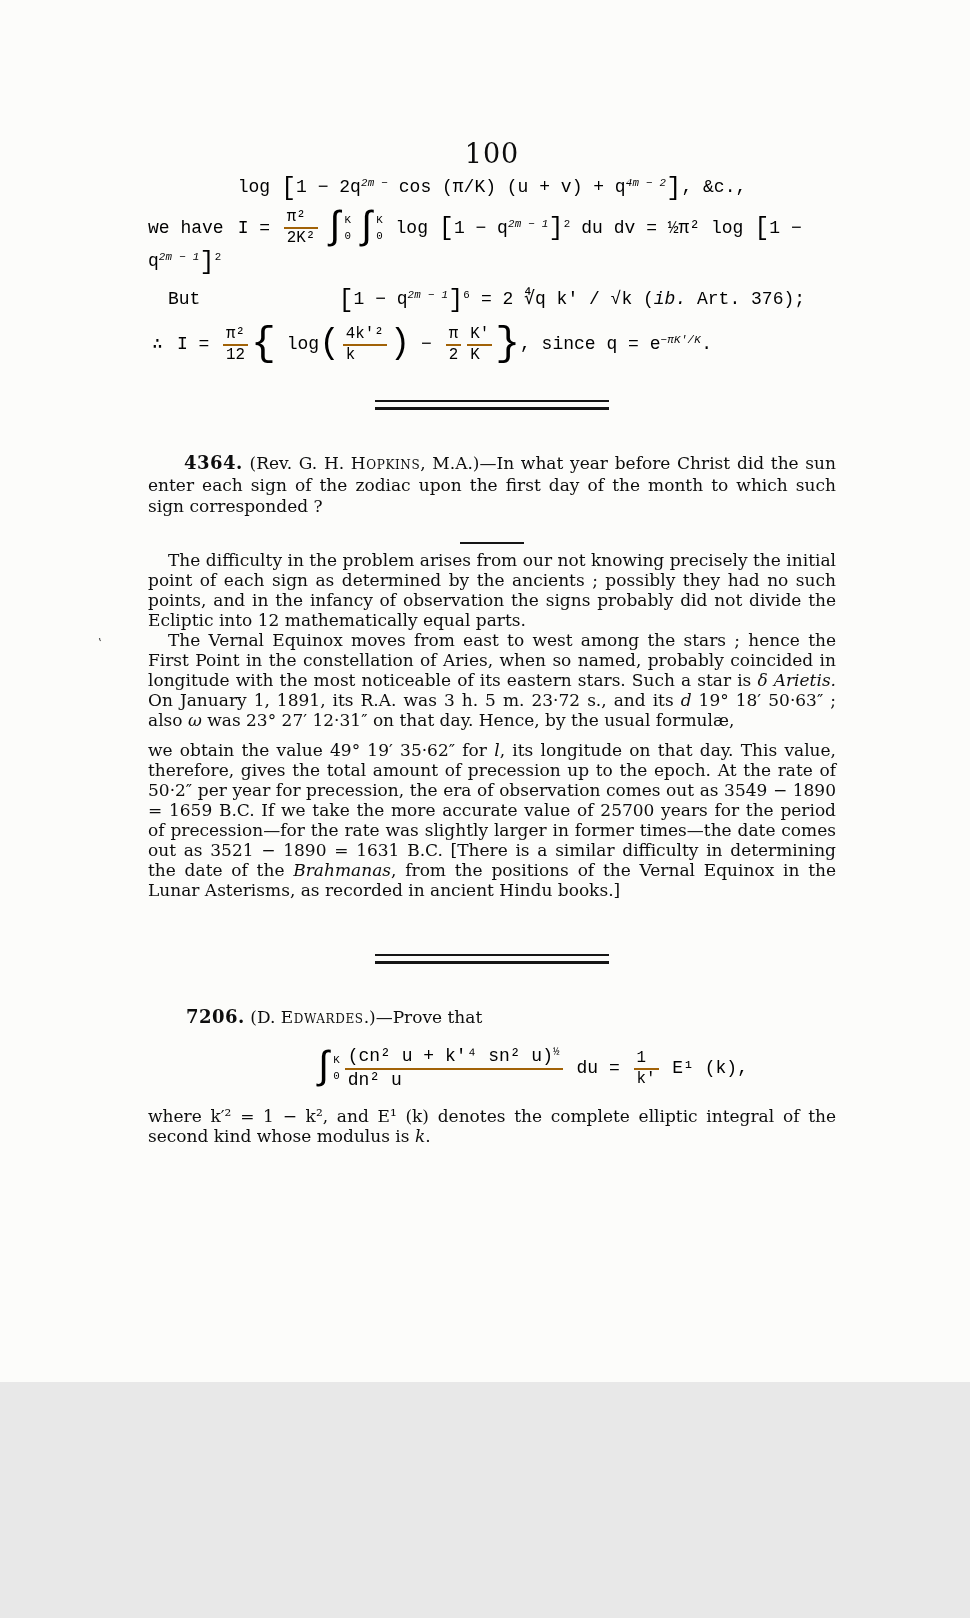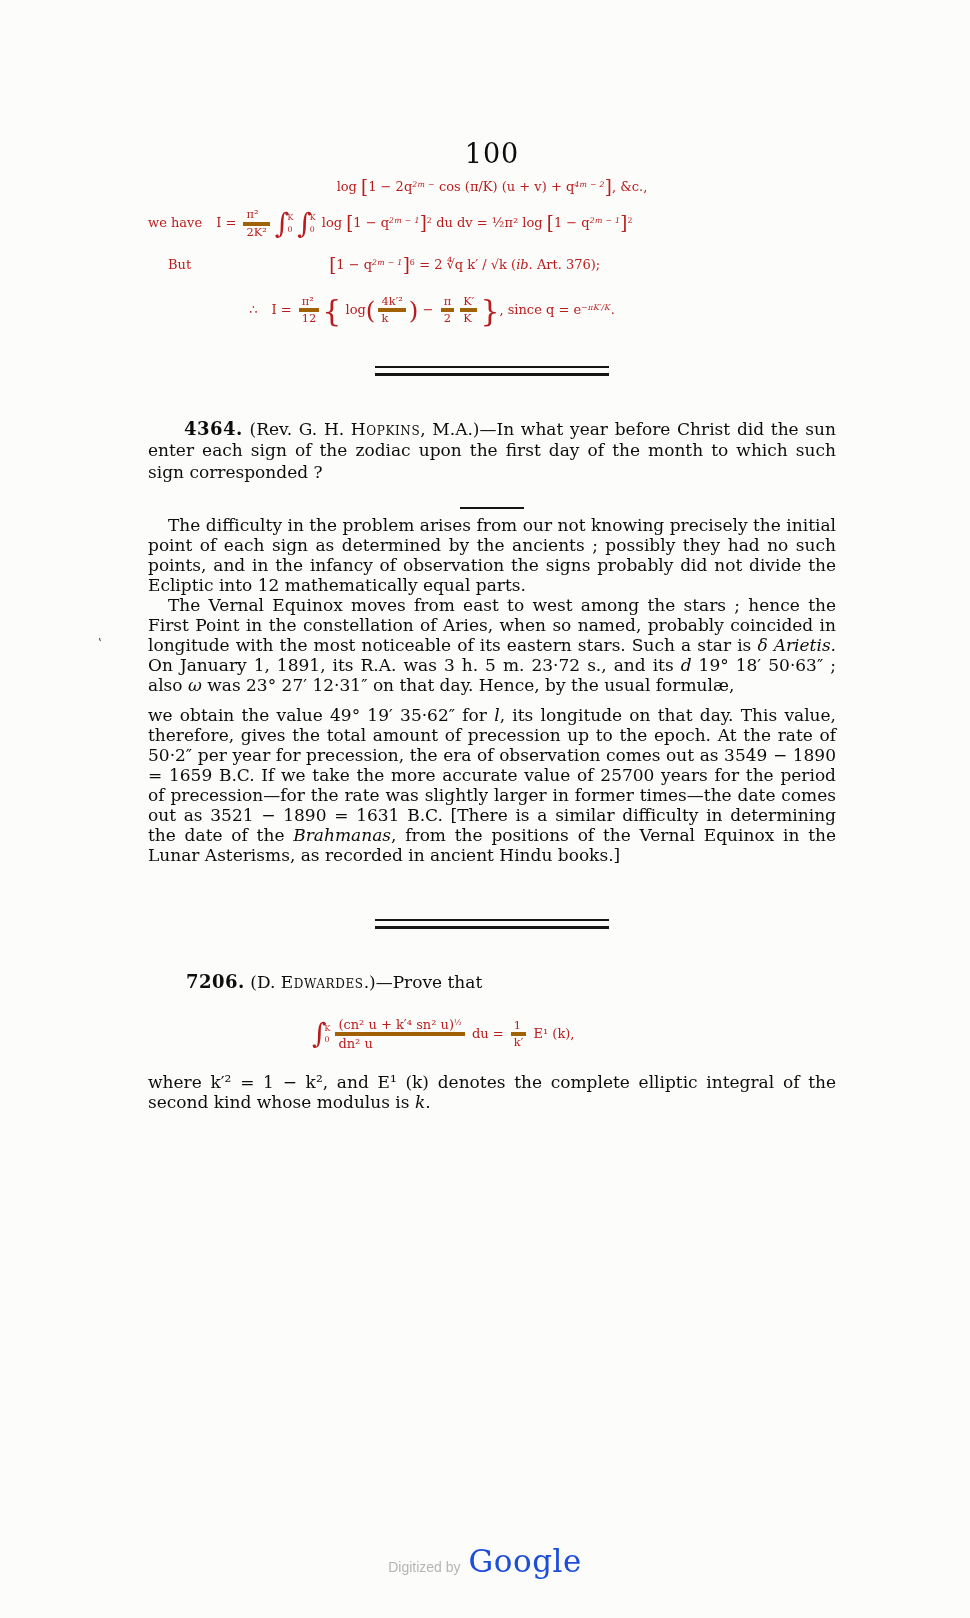--- a/index.html
+++ b/index.html
@@ -1,35 +1,35 @@
 <!DOCTYPE html>
 <html><head>
 <meta charset="utf-8">
 <style>
   html,body{margin:0;padding:0;background:#e8e8e8;}
   .page{
     position:relative;
-    width:970px;height:1618px;
+    width:970px;height:1382px;
     background:#fcfcfa;
     color:#0d0d0d;
     font-family:"DejaVu Serif", serif;
     overflow:hidden;
   }
   .content{width:688px;margin-left:148px;padding-top:138px;}
   .pagenum{text-align:center;font-size:27px;line-height:1.2;letter-spacing:1px;}
   .lead-in{margin:44px 0 0 0;text-indent:22px;font-size:17px;line-height:22px;}
-  .eq{font-size:13px;line-height:26px;margin:0;color:#b91c1c;}
+  .eq{font-size:18px;line-height:26px;margin:0;color:#000000;font-family:Liberation Mono, monospace;}
   .eq-center{text-align:center;}
   .eq-right{text-align:right;}
   .eq sup{font-size:0.6em;vertical-align:0.55em;line-height:0;letter-spacing:0.3px;font-style:italic;}
   .eq sup.rm{font-style:normal;}
   .lbr{font-size:1.4em;vertical-align:-0.1em;line-height:0;}
   .frac{display:inline-block;vertical-align:middle;text-align:left;margin:0 3px;}
   .frac .num,.frac .den{display:block;font-size:0.88em;line-height:1.2;padding:0 3px;}
-  .frac .den{border-top:4px solid #a16207;}
+  .frac .den{border-top:2px solid #a16207;}
   .bigfrac .num,.bigfrac .den{font-size:1em;}
   .intw{display:inline-flex;align-items:center;vertical-align:middle;margin:0 2px;}
   .ints{font-size:2.15em;line-height:0.85;}
   .intl{display:inline-flex;flex-direction:column;justify-content:space-between;height:2.5em;font-size:0.6em;line-height:1;margin-left:-2px;font-style:normal;}
   .bbrace{font-size:2.3em;vertical-align:middle;line-height:0;font-weight:300;}
   .bparen{font-size:1.9em;vertical-align:middle;line-height:0;font-weight:300;}
   .g14{display:inline-block;width:14px;}
   .g138{display:inline-block;width:138px;}
   .eq-main{margin-top:8px;}
   .eq-first{margin-top:4px;}

